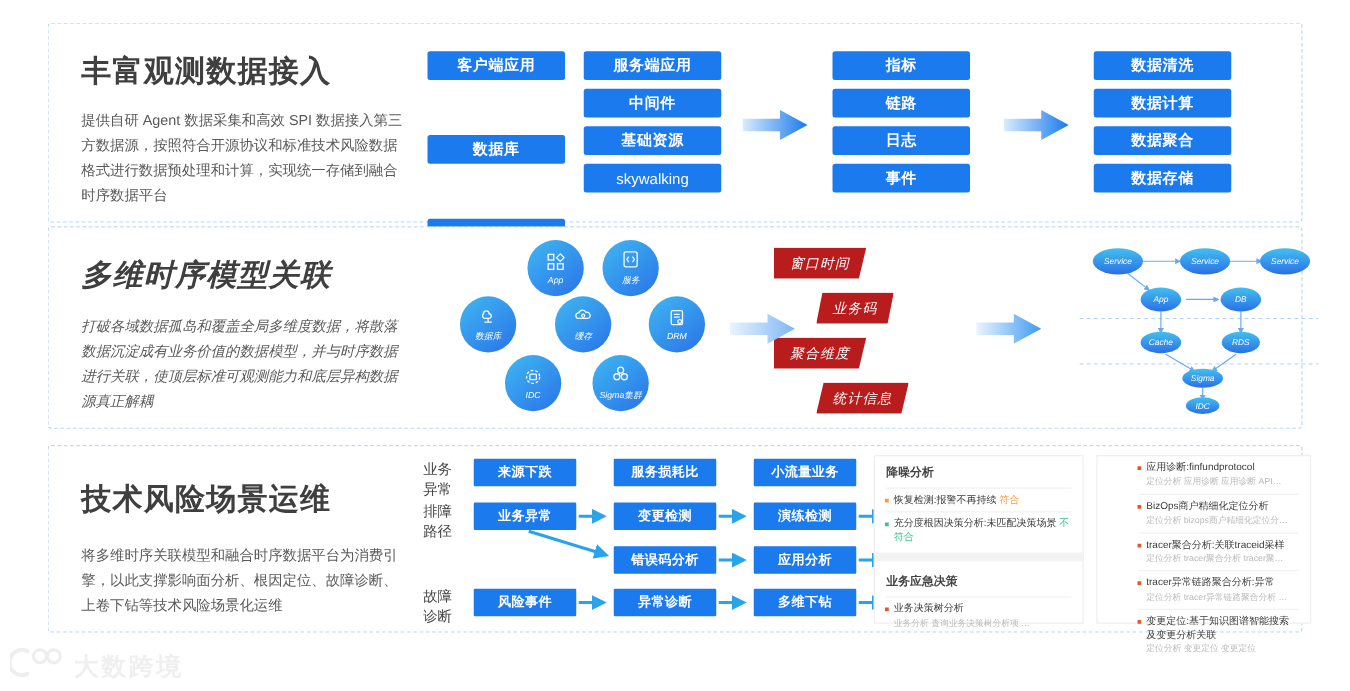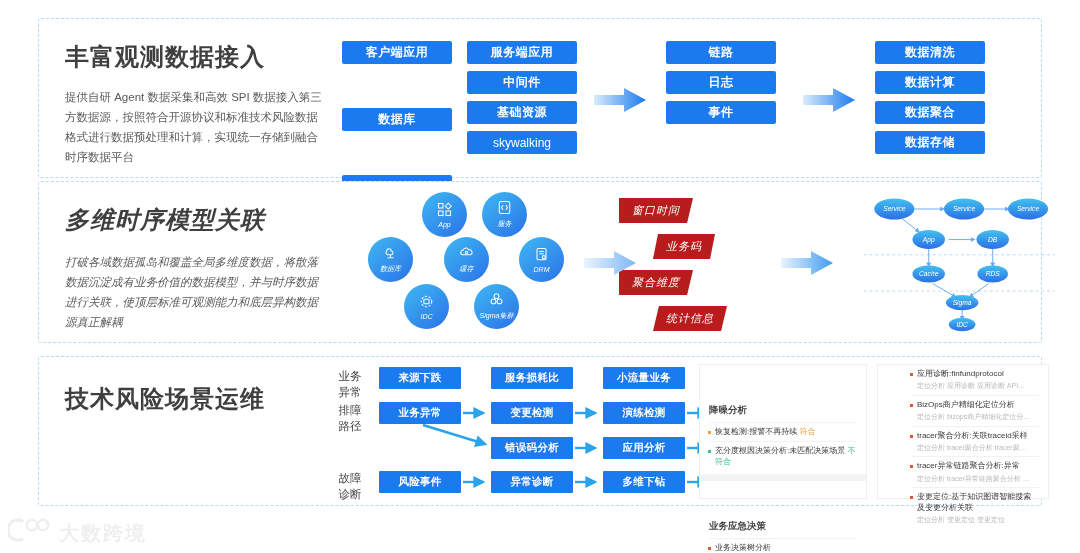--- a/index.html
+++ b/index.html
@@ -79,21 +79,21 @@
   .sbox {
     position:absolute; background:#1a7aee; color:#fff; font-size:10.5px;
     font-weight:bold; height:22px; width:82px; border-radius:1px;
     display:flex; align-items:center; justify-content:center; letter-spacing:.3px;
   }
 
   .rpanel { position:absolute; top:7px; background:#fff;
             border:1px solid #efefef; }
   #rp1 { left:660px; width:168px; height:135px; }
   #rp2 { left:838px; width:172px; height:135px;padding-left:24px; }
-  .rp-head { font-size:9.5px; font-weight:bold; color:#444; padding:7px 9px 5px;margin-top:32px; }
+  .rp-head { font-size:9.5px; font-weight:bold; color:#444; padding:7px 9px 5px; }
   .rp-sep { height:7px; background:#f3f3f3; margin:3px 0; }
   .rp-item { padding:4px 9px 4px 15px; position:relative; }
   .rp-item .dot { position:absolute; left:8px; top:8px; width:3px; height:3px; }
   .rp-t { font-size:8px; color:#3a3a3a; line-height:1.3; }
   .rp-s { font-size:7px; color:#b9b9b9; line-height:1.35; margin-top:2px; }
   .ok { color:#f0a040; } .bad { color:#3ec28f; }
   .rp-line { height:1px; background:#f2f2f2; margin:0 9px; }
 
   
   .wm { position:absolute; left:8px; bottom:4px; display:flex;
@@ -130,20 +130,21 @@
           <linearGradient id="ag1" x1="0" y1="0" x2="1" y2="0">
       <stop offset="0%" stop-color="#d9ecfd"></stop>
             <stop offset="100%" stop-color="#1a7aee"></stop>
           </linearGradient>
         </defs>
       <path d="M0 8 H30 V1 L52 13 L30 25 V18 H0 Z" fill="url(#ag1)"></path>
       </svg>
   </div>
 
   <div class="col" id="s1c3">
+    <div class="bluebox">指标</div>
     <div class="bluebox">链路</div>
     <div class="bluebox">日志</div>
     <div class="bluebox">事件</div>
   </div>
 
   <div class="arrow" id="s1a2">
     <svg viewBox="0 0 52 26">
         <defs>
           <linearGradient id="ag2" x1="0" y1="0" x2="1" y2="0">
       <stop offset="0%" stop-color="#d9ecfd"></stop>
@@ -307,20 +308,21 @@
         <text x="103" y="122.5">Sigma</text>
           <text x="103" y="145.5">IDC</text>
       </g>
     </svg>
   </div>
 </div>
 
 <div class="panel" id="panel-3">
   <div class="textcol">
     <div class="p-title">技术风险场景运维</div>
+    <div class="p-desc">将多维时序关联模型和融合时序数据平台为消费引擎，以此支撑影响面分析、根因定位、故障诊断、上卷下钻等技术风险场景化运维</div>
   </div>
 
   <div class="rowlabel" style="top:12px"><span>业务<br>异常</span></div>
   <div class="rowlabel" style="top:46px"><span>排障<br>路径</span></div>
   <div class="rowlabel" style="top:114px"><span>故障<br>诊断</span></div>
 
   <div style="position:absolute;left:340px;top:0;width:300px;height:148px">
     <div class="sbox" style="left:0;top:10px">来源下跌</div>
     <div class="sbox" style="left:112px;top:10px">服务损耗比</div>
     <div class="sbox" style="left:224px;top:10px">小流量业务</div>

